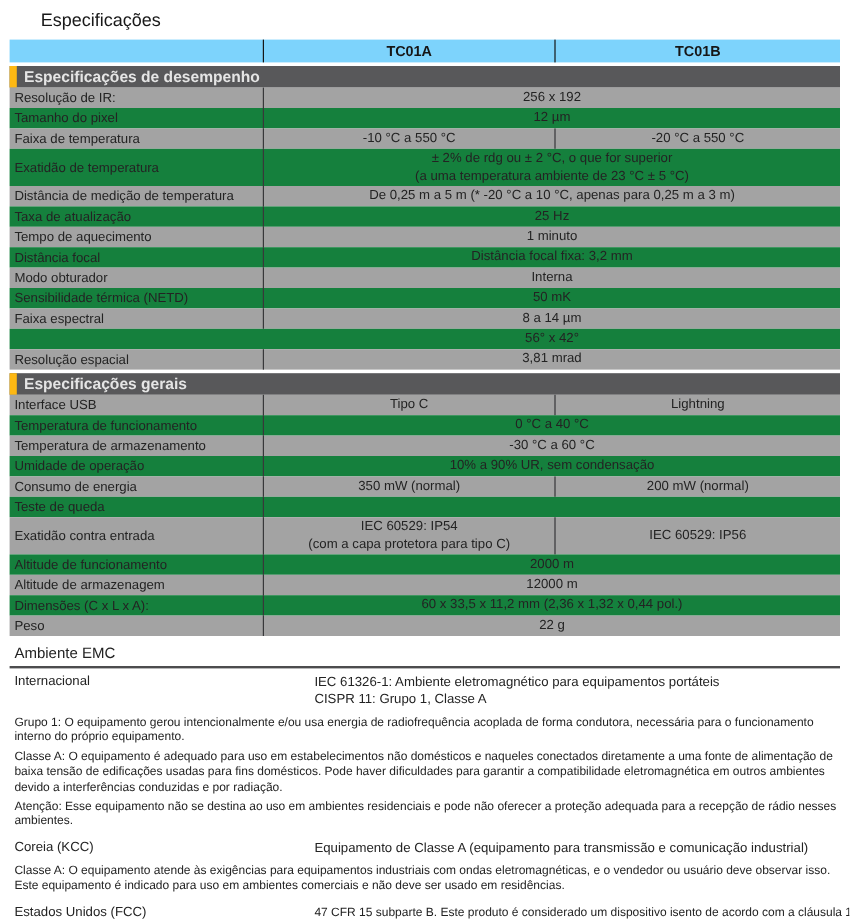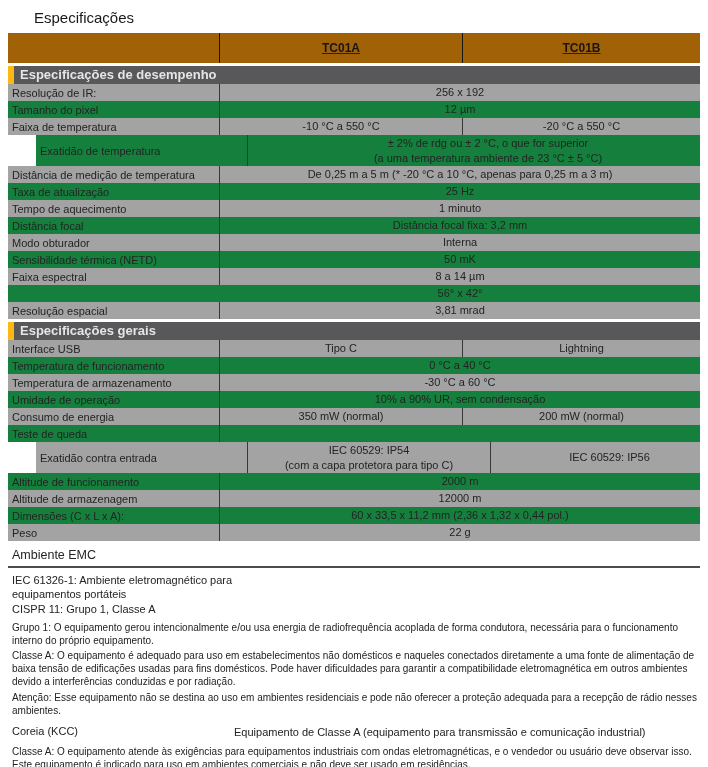--- a/index.html
+++ b/index.html
@@ -4,44 +4,44 @@
 <style>
   * { box-sizing: border-box; margin: 0; padding: 0; }
   body { background: #ffffff; }
   .page {
     width: 708px; height: 767px; overflow: hidden; background: #ffffff;
     font-family: "Liberation Sans", sans-serif; color: #232323;
   }
   .title { font-size: 15px; font-weight: 400; color: #181818; padding: 9px 8px 7px 8px; margin-left: 26px; }
   .tbl { margin: 0 8px; width: 692px; }
 
-  .hdr { display: grid; grid-template-columns: 212px 243px 237px; background: #a16207; height: 30px; text-decoration: underline; }
+  .hdr { display: grid; grid-template-columns: 212px 243px 237px; background: #7dd3fc; height: 19px; }
   .hcell { display: flex; align-items: center; justify-content: center; font-size: 12px; font-weight: 700; color: #161616; }
   .hsep { border-right: 1px solid #161616; }
 
   .secbar {
     margin-top: 3px; background: #58585A; color: #e5e5e5; font-weight: 700;
     font-size: 13px; height: 18px; line-height: 18px;
     border-left: 6px solid #FDB813; padding-left: 6px;
   }
 
   .row { display: grid; grid-template-columns: 212px 243px 237px; min-height: 17px; font-size: 11px; }
   .row.g { background: #a3a3a3; }
   .row.w { background: #15803d; }
-  .row.h2 { min-height: 31px; margin-left: 28px; }
+  .row.h2 { min-height: 31px; }
   .cell { display: flex; align-items: center; }
   .lbl { padding-left: 4px; border-right: 1px solid #38383a; }
   .val { flex-direction: column; justify-content: center; text-align: center; line-height: 1.3; }
   .span2 { grid-column: 2 / 4; }
   .vsep { border-right: 1px solid #38383a; }
 
   .emc { margin: 0 8px; width: 692px; font-size: 11px; }
   .emc-head { font-size: 12.5px; padding: 7px 0 4px 4px; border-bottom: 2px solid #4c4c4e; }
   .emc-row { display: grid; grid-template-columns: 222px 1fr; padding: 5px 0 3px 4px; }
-  .eval { line-height: 1.3; }
+  .eval { line-height: 1.3; margin-left: 28px; }
   .note { font-size: 10px; line-height: 1.28; margin: 3px 0 3px 4px; }
   .fcc-val { font-size: 10px; white-space: nowrap; }
 </style>
 </head>
 <body>
 
 <div class="page">
   <div class="title">Especificações</div>
 
   <div class="tbl">
@@ -160,20 +160,21 @@
     <div class="row g">
       <div class="cell lbl">Peso</div>
       <div class="cell val span2">22 g</div>
     </div>
   </div>
 
   <div class="emc">
     <div class="emc-head">Ambiente EMC</div>
 
     <div class="emc-row">
+      <div class="elbl">Internacional</div>
       <div class="eval">
         <div>IEC 61326-1: Ambiente eletromagnético para equipamentos portáteis</div>
         <div>CISPR 11: Grupo 1, Classe A</div>
       </div>
     </div>
 
     <div class="note">Grupo 1: O equipamento gerou intencionalmente e/ou usa energia de radiofrequência acoplada de forma condutora, necessária para o funcionamento interno do próprio equipamento.</div>
     <div class="note">Classe A: O equipamento é adequado para uso em estabelecimentos não domésticos e naqueles conectados diretamente a uma fonte de alimentação de baixa tensão de edificações usadas para fins domésticos. Pode haver dificuldades para garantir a compatibilidade eletromagnética em outros ambientes devido a interferências conduzidas e por radiação.</div>
     <div class="note">Atenção: Esse equipamento não se destina ao uso em ambientes residenciais e pode não oferecer a proteção adequada para a recepção de rádio nesses ambientes.</div>
 

